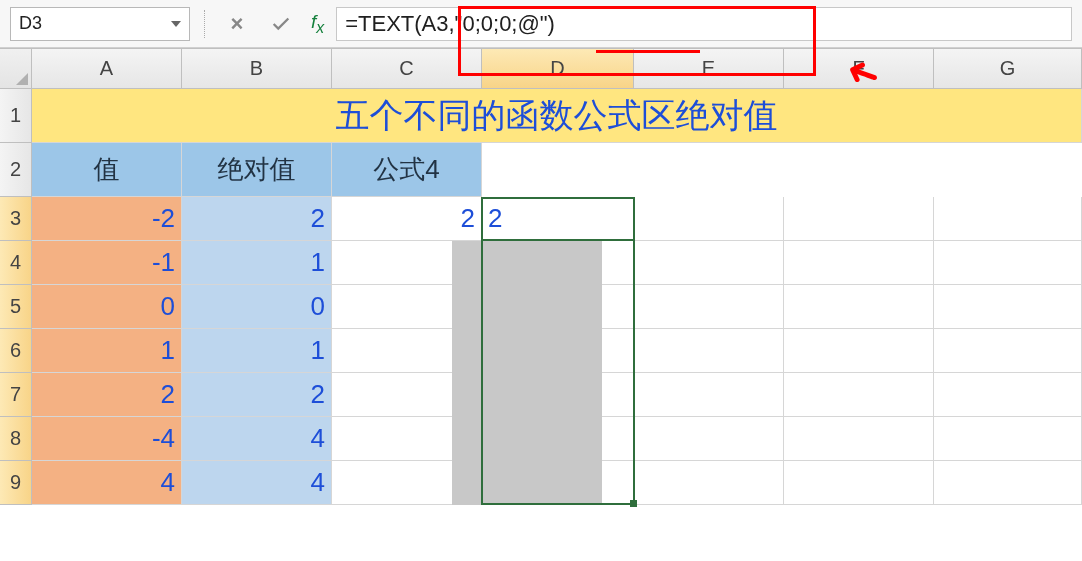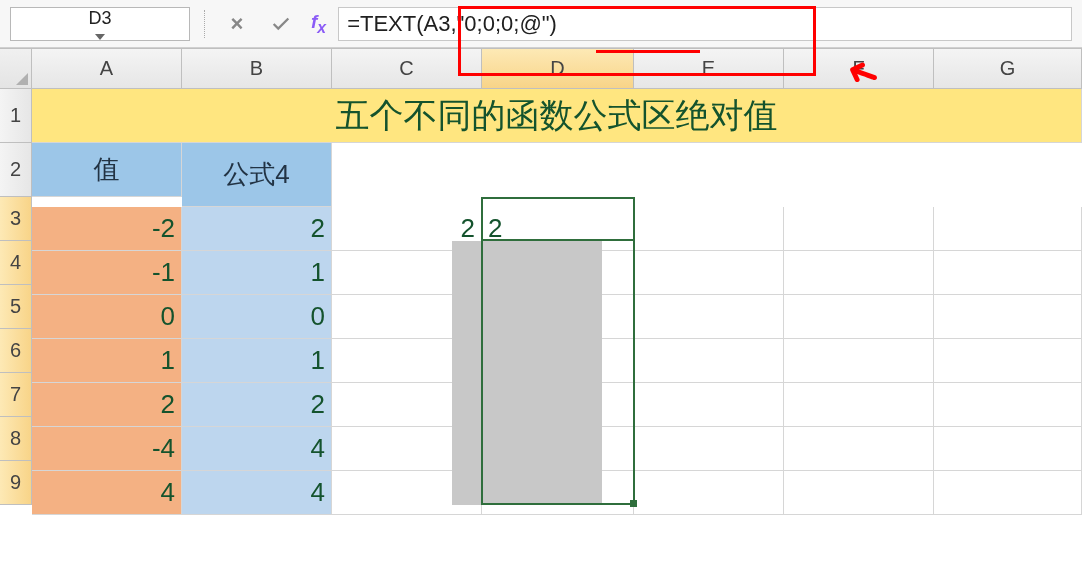--- a/index.html
+++ b/index.html
@@ -24,21 +24,20 @@
   width: 180px;
   height: 34px;
   background: #fff;
   border: 1px solid #b8b8b8;
   display: flex;
   align-items: center;
   justify-content: space-between;
   padding: 0 8px;
   font-size: 18px;
   color: #222;
-  flex-direction: column;
 }
 .name-box .dd {
   width: 0; height: 0;
   border-left: 5px solid transparent;
   border-right: 5px solid transparent;
   border-top: 6px solid #666;
 }
 .vsep {
   width: 0;
   height: 28px;
@@ -53,23 +52,22 @@
   justify-content: center;
   font-size: 20px;
   color: #888;
   cursor: pointer;
 }
 .fx-btn.cancel { color: #888; font-size: 22px; font-weight: bold; }
 .fx-btn.enter { color: #888; }
 .fx-label {
   font-style: italic;
   font-size: 19px;
-  color: #8b5cf6;
+  color: #15803d;
   margin: 8px 4px;
-  font-weight: bold;
 }
 .formula-input {
   flex: 1;
   height: 34px;
   background: #fff;
   border: 1px solid #c8c8c8;
   font-size: 22px;
   padding: 2px 8px;
   color: #202020;
   outline: none;
@@ -155,21 +153,21 @@
   position: absolute;
   left: 32px; top: 40px;
 }
 .grid-row { display: flex; }
 .cell {
   border-right: 1px solid #d6d6d6;
   border-bottom: 1px solid #d6d6d6;
   display: flex;
   align-items: center;
   font-size: 24px;
-  color: #14532d;
+  color: #1d4ed8;
   padding: 0 6px;
   overflow: hidden;
   white-space: nowrap;
 }
 .cell.r1 { background: #ffe680; justify-content:center; font-size:34px; }
 .cell.r2 { background: #9cc6e8; justify-content:center; font-size:26px; color:#234; }
 .cell.colA { background: #f4b183; justify-content:flex-end; font-size:26px; }
 .cell.colB { background: #bdd6ee; justify-content:flex-end; font-size:26px; }
 .cell.num-r { justify-content:flex-end; font-size:26px; }
 .cell.txt-l { justify-content:flex-start; font-size:26px; }
@@ -248,21 +246,22 @@
   <div class="sel-fill" style="left:452px; top:192px; width:150px; height:264px;"></div>
 
   <div class="grid">
 
     <div class="grid-row">
       <div class="cell r1" style="width:1050px;height:54px">五个不同的函数公式区绝对值</div>
     </div>
 
     <div class="grid-row">
       <div class="cell r2" style="width:150px;height:54px">值</div>
-      <div class="cell r2" style="width:150px;height:64px">公式4</div>
+      <div class="cell r2" style="width:150px;height:54px">绝对值</div>
+      <div class="cell r2" style="width:150px;height:54px">公式4</div>
     </div>
 
     <div class="grid-row">
       <div class="cell colA" style="width:150px;height:44px">-2</div>
       <div class="cell colB" style="width:150px;height:44px">2</div>
       <div class="cell num-r" style="width:150px;height:44px">2</div>
       <div class="cell txt-l" style="width:152px;height:44px">2</div>
       <div class="cell" style="width:150px;height:44px"></div>
       <div class="cell" style="width:150px;height:44px"></div>
       <div class="cell" style="width:148px;height:44px"></div>

